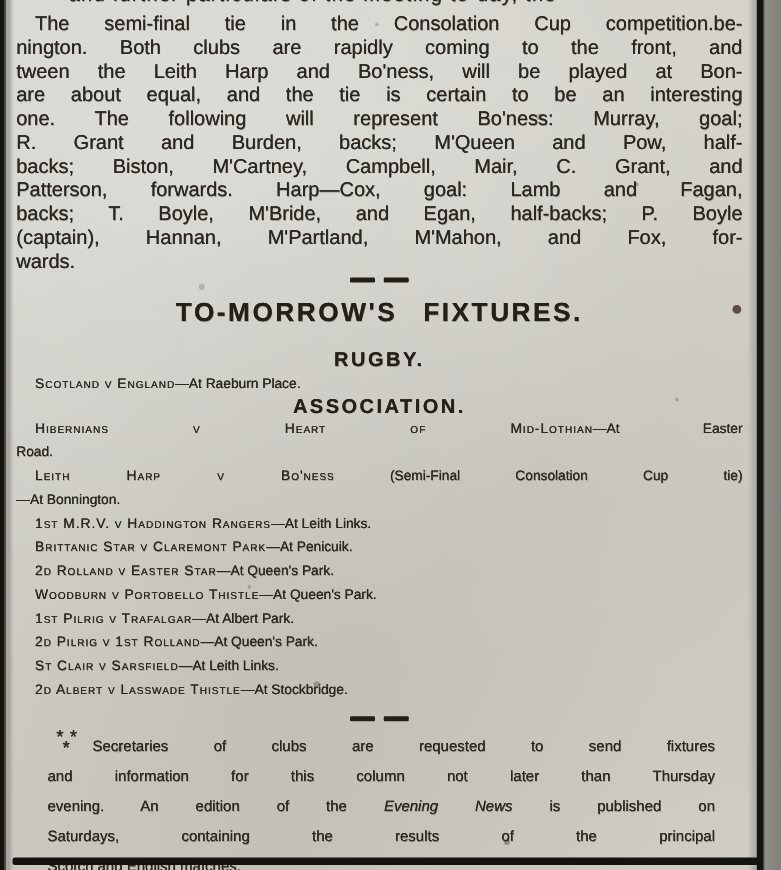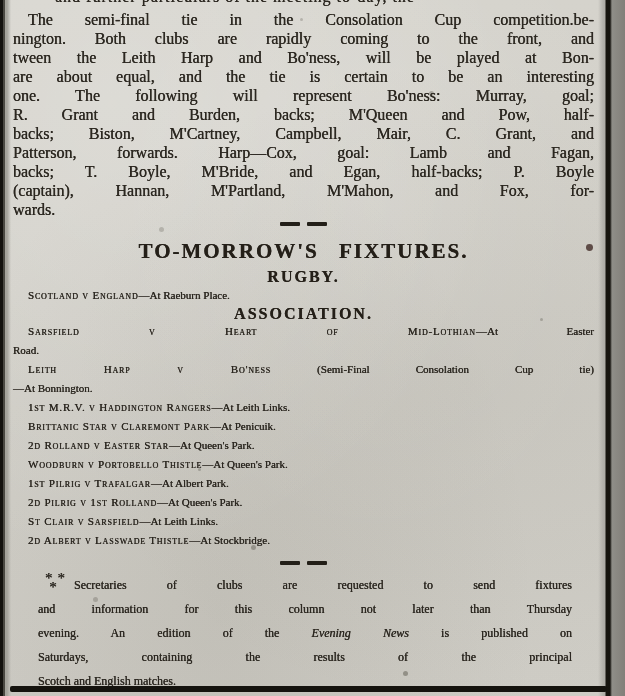--- a/index.html
+++ b/index.html
@@ -4,21 +4,21 @@
 <style>
   html,body{margin:0;padding:0;background:#777;}
   .sheet{
     position:relative;width:625px;height:696px;overflow:hidden;
     background:
       radial-gradient(ellipse at 18% 15%, rgba(255,255,255,0.20), transparent 55%),
       radial-gradient(ellipse at 75% 55%, rgba(108,103,90,0.10), transparent 60%),
       radial-gradient(ellipse at 35% 88%, rgba(108,103,90,0.13), transparent 55%),
       radial-gradient(ellipse at 60% 30%, rgba(255,255,255,0.10), transparent 50%),
       linear-gradient(#d5d3cc,#ceccc5);
-    font-family:Liberation Serif, serif;
+    font-family:Liberation Sans, sans-serif;
     color:#2b2720;
     text-shadow:0 0 0.5px rgba(43,39,32,0.9),0.4px 0.4px 0.4px rgba(43,39,32,0.30);
   }
   .content{position:absolute;left:13px;right:31px;top:0;}
 
   
   .clipped-top{height:8px;overflow:hidden;margin-bottom:2px;}
   .clipped-top .inner{line-height:18px;font-size:16px;margin-top:-12px;padding-left:42px;letter-spacing:1px;}
 
   .intro .line{font-size:16px;line-height:19px;white-space:normal;}
@@ -28,21 +28,21 @@
   .it{font-style:italic;}
 
   .dash-divider{display:flex;justify-content:center;gap:7px;}
   .dash-divider .dash{width:20px;height:4px;background:#231f18;border-radius:1px;}
   .d1{margin:3px auto 1px;}
   .d2{margin:11px auto 0;}
 
   .main-heading{font-size:21px;line-height:28px;font-weight:700;text-align:center;
     letter-spacing:2px;word-spacing:13px;margin-top:11px;color:#241f18;}
   .sub-heading{font-size:16px;font-weight:700;text-align:center;letter-spacing:2px;color:#241f18;}
-  .sub-heading.rugby{line-height:18px;margin-top:3px;}
+  .sub-heading.rugby{line-height:18px;margin-top:15px;}
   .sub-heading.assoc{line-height:17px;}
 
   .fixtures .line{font-size:11px;line-height:19px;}
 
   .footnote{position:relative;margin:8px 22px 0 25px;}
   .footnote .line{font-size:12px;line-height:24px;}
   .footnote .line.first{text-indent:36px;}
   .footmark{position:absolute;left:2px;top:1px;width:26px;font-size:15px;line-height:8px;
     text-align:center;color:#2b2720;}
   .footmark .top{letter-spacing:5px;padding-left:5px;}
@@ -104,21 +104,21 @@
     <div class="fixtures">
         <div class="fixture">
           <div class="line ind"><span class="sc">Scotland v England</span><span>—At Raeburn Place.</span></div>
         </div>
       </div>
 
     <div class="sub-heading assoc">ASSOCIATION.</div>
 
     <div class="fixtures">
         <div class="fixture">
-          <div class="line j ind"><span class="sc">Sarsfield v Heart of Mid-Lothian</span><span>—At Easter</span></div>
+          <div class="line j ind"><span class="sc">Hibernians v Heart of Mid-Lothian</span><span>—At Easter</span></div>
           <div class="line"><span>Road.</span></div>
         </div>
         <div class="fixture">
           <div class="line j ind"><span class="sc">Leith Harp v Bo'ness</span><span> (Semi-Final Consolation Cup tie)</span></div>
           <div class="line"><span>—At Bonnington.</span></div>
         </div>
         <div class="fixture">
           <div class="line ind"><span class="sc">1st M.R.V. v Haddington Rangers</span><span>—At Leith Links.</span></div>
         </div>
         <div class="fixture">

